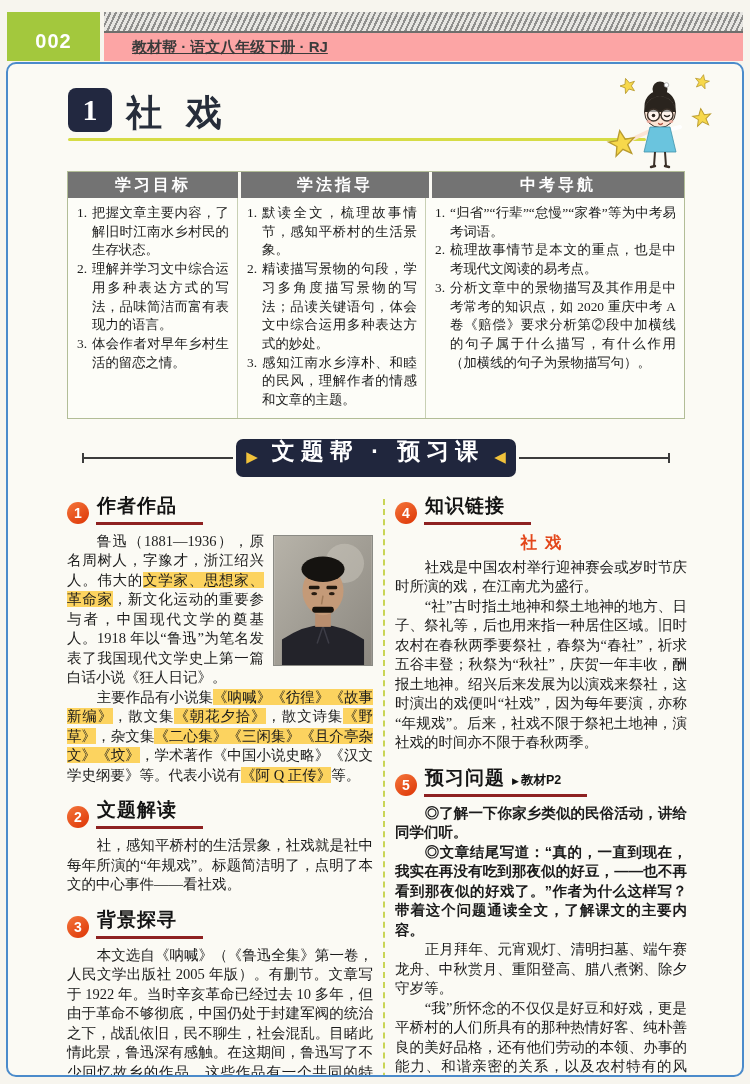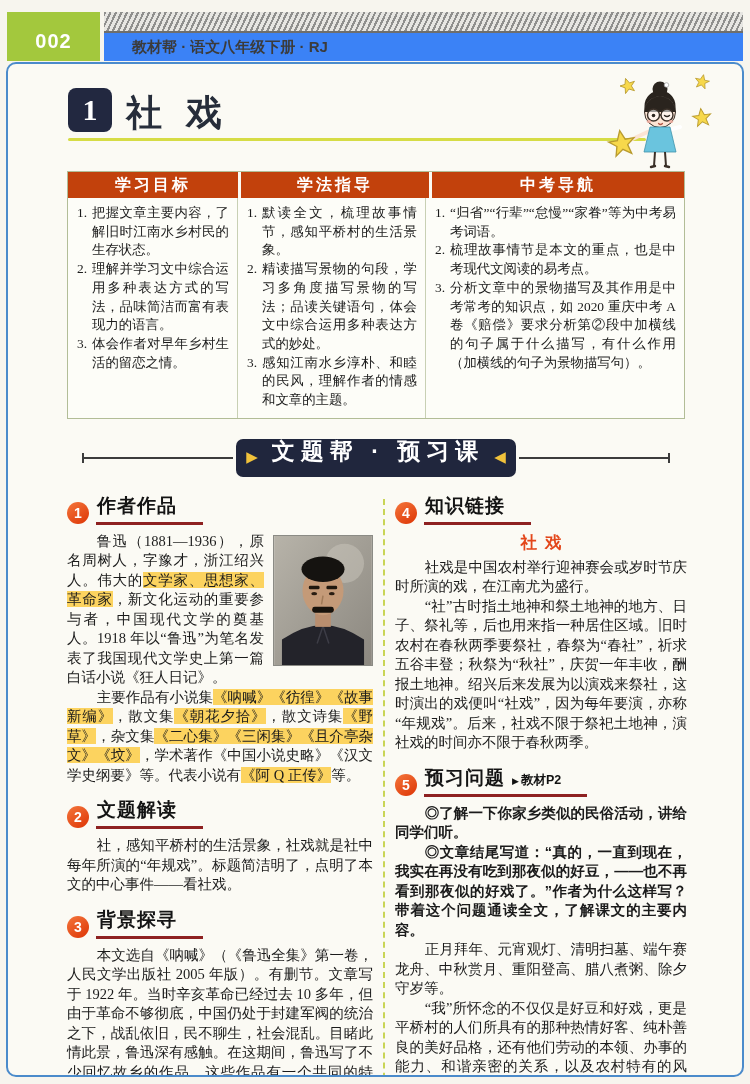--- a/index.html
+++ b/index.html
@@ -7,40 +7,40 @@
   .page { position:relative; width:750px; height:1084px; background:#f7f5ee; overflow:hidden; margin:0 auto; }
 
   
   .header { position:absolute; top:12px; left:7px; right:7px; height:49px; display:flex; }
   .page-num { width:93px; background:#a3c83d; color:#fff; font:700 20px "Liberation Sans",sans-serif;
               display:flex; align-items:flex-end; justify-content:center; padding-bottom:8px; letter-spacing:1px; }
   .header-right { flex:1; margin-left:4px; display:flex; flex-direction:column; }
   .stripes { height:21px; border-bottom:2px solid #6e6e6c;
              background:repeating-linear-gradient(115deg,#8f8f8d 0 2px,#e7e6e2 2px 5px); }
   .header-title { flex:1; display:flex; align-items:center; padding-left:28px;
-                  font:700 15px "Liberation Sans",sans-serif; color:#3b3b3b; background:#3b82f6; }
+                  font:700 15px "Liberation Sans",sans-serif; color:#3b3b3b; background:#fca5a5;text-decoration:underline; }
 
   
   .frame { position:absolute; top:62px; left:6px; right:6px; bottom:7px;
            border:2px solid #4b8bcb; border-radius:10px; background:#fbfaf4; overflow:hidden; }
 
   
   .lesson-head { position:relative; margin:24px 0 0 60px; height:46px; }
   .lesson-num { position:absolute; left:0; top:0; width:44px; height:44px; background:#222840;
                 border-radius:8px; color:#fff; font:700 30px "Liberation Serif",serif;
                 display:flex; align-items:center; justify-content:center; }
   .lesson-title { position:absolute; left:58px; top:1px; font:700 36px "Liberation Sans",sans-serif;
                   color:#262d3a; letter-spacing:24px; white-space:nowrap; }
   .lesson-underline { margin:4px 0 0 60px; width:578px; height:3px; background:#d6dc45; border-radius:2px; }
   .girl { position:absolute; right:24px; top:6px; }
 
   
   .goals { margin:30px 57px 0 59px; border:1px solid #b2bd97; background:#fdfdf8; }
   .goals-head { display:grid; grid-template-columns:170px 188px 1fr; gap:3px; background:#fbfaf4; }
-  .goals-head .gh { background:#c2410c; color:#fff; font:700 16px/26px "Liberation Sans",sans-serif;
+  .goals-head .gh { background:#737373; color:#fff; font:700 16px/26px "Liberation Sans",sans-serif;
                     text-align:center; letter-spacing:3px; }
   .goals-body { display:grid; grid-template-columns:170px 188px 1fr; }
   .gcell { padding:6px 8px 8px 9px; border-right:1px solid #c8d0b4; }
   .gcell:last-child { border-right:none; }
   ol.glist { list-style:none; counter-reset:n; }
   .glist li { counter-increment:n; position:relative; padding-left:15px;
               font:13.4px/18.7px "Liberation Serif","DejaVu Serif",serif; text-align:justify; color:#1b1b1b; }
   .glist li::before { content:counter(n) "."; position:absolute; left:0; top:0; }
 
   

